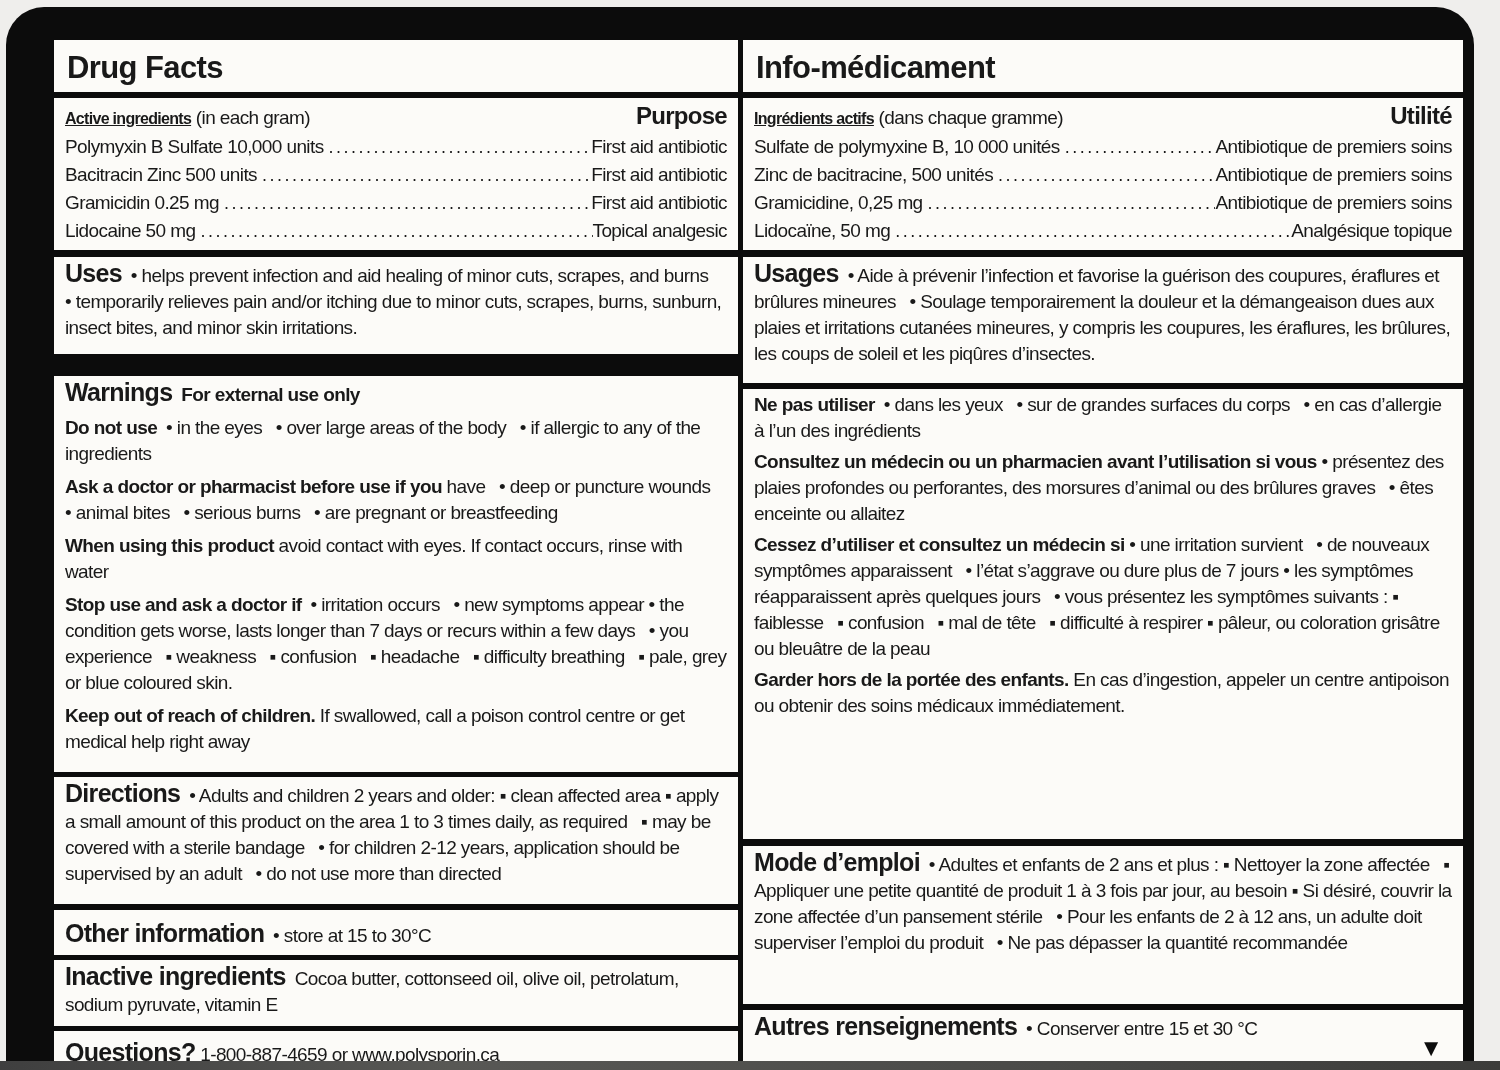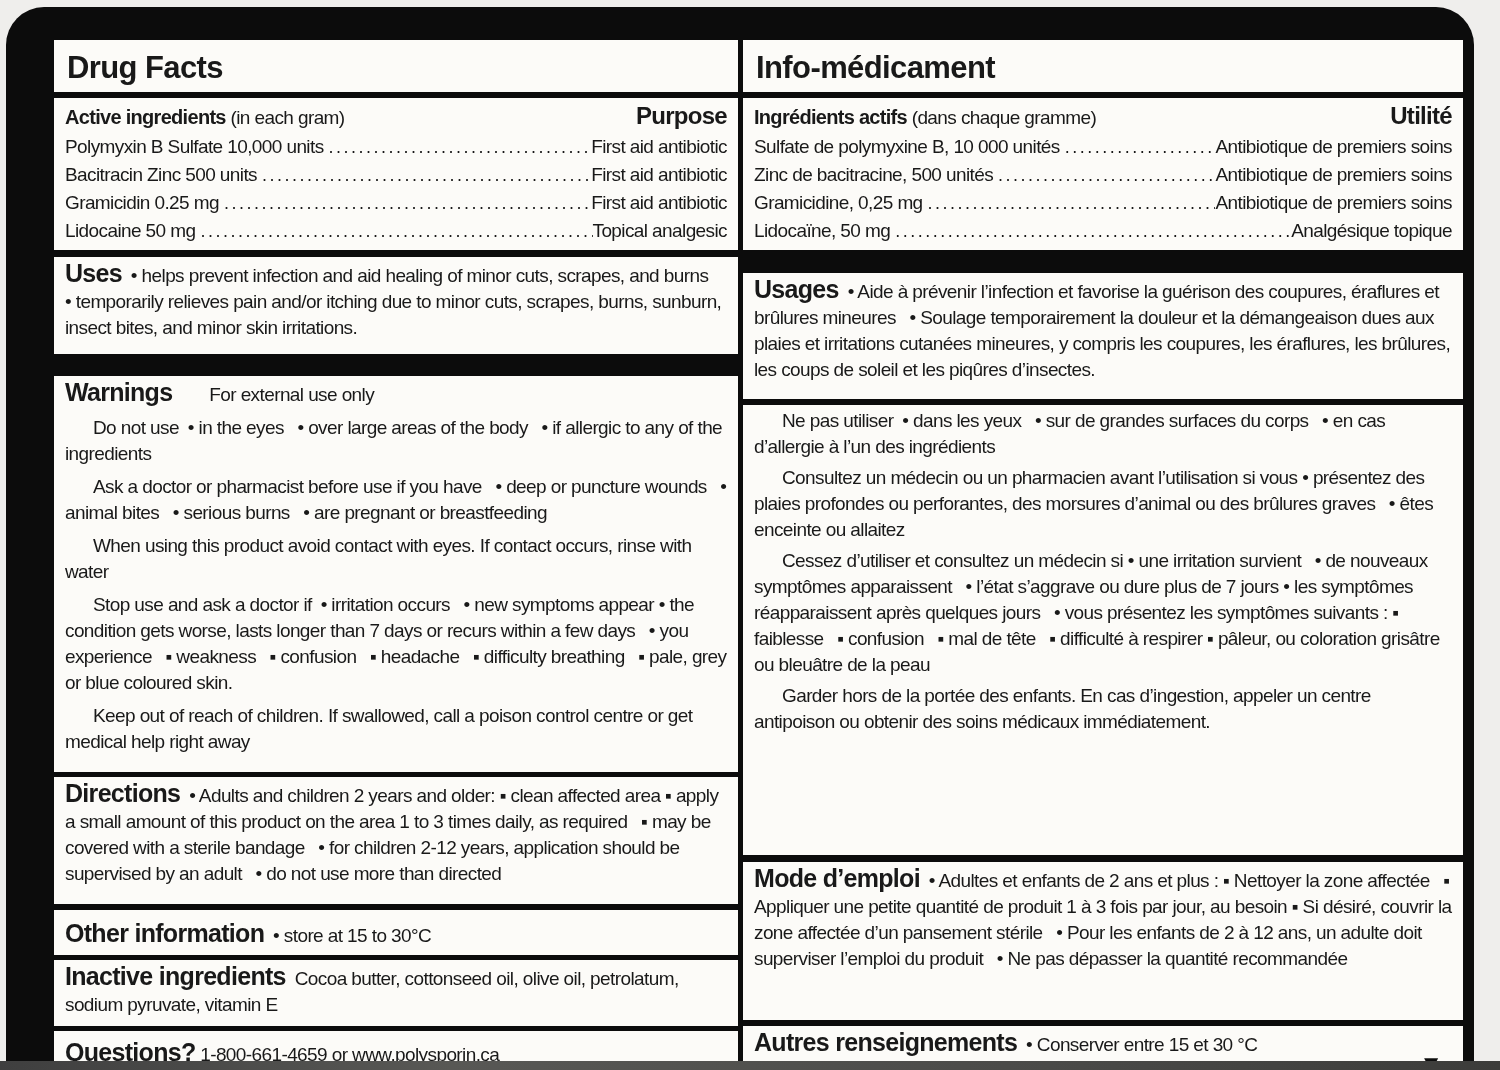--- a/index.html
+++ b/index.html
@@ -24,29 +24,29 @@
     display:flex;align-items:center;height:52px;margin-bottom:6px;
     padding-left:13px;
   }
   .panel-title{
     font-size:31px;font-weight:700;letter-spacing:-0.6px;
   }
   
   .para{margin:0 0 6px 0;font-size:19px;line-height:26px;letter-spacing:-0.6px;}
   .para:last-child{margin-bottom:0;}
   .seg-h{font-size:25px;font-weight:700;letter-spacing:-0.7px;}
-  .seg-b{font-weight:400;padding-left:28px;}
+  .seg-b{font-weight:700;}
   .seg-t{font-weight:400;}
   
   .ing-head{
     display:flex;justify-content:space-between;align-items:baseline;
     margin:1px 0 3px 0;letter-spacing:-0.6px;
   }
   .ing-head .h-left{font-size:19px;}
-  .ing-head .h-main{font-size:20px;font-weight:700;letter-spacing:-0.7px;}
+  .ing-head .h-main{font-size:16px;font-weight:700;letter-spacing:-0.7px;text-decoration:underline;}
   .ing-head .h-note{font-size:19px;font-weight:400;}
   .ing-head .h-purpose{font-size:24px;font-weight:700;letter-spacing:-0.7px;}
   .ing-row{
     display:flex;align-items:baseline;font-size:19px;line-height:28px;
     letter-spacing:-0.6px;
   }
   .ing-name,.ing-purpose{white-space:nowrap;}
   .dots{
     flex:1;overflow:hidden;white-space:nowrap;padding:0 5px;
     letter-spacing:2.5px;font-size:18px;
@@ -54,21 +54,21 @@
   .dots::after{content:"..................................................................................................................................";}
   
   .b-active{height:152px;margin-bottom:7px;}
   .b-uses{height:97px;margin-bottom:22px;}
   .b-warnings{height:396px;margin-bottom:5px;}
   .b-directions{height:127px;margin-bottom:6px;}
   .b-other{height:45px;margin-bottom:5px;display:flex;align-items:center;}
   .b-inactive{height:66px;margin-bottom:5px;}
   .b-questions{height:41px;display:flex;align-items:center;}
   
-  .b-ingredients{height:152px;margin-bottom:23px;}
+  .b-ingredients{height:152px;margin-bottom:7px;}
   .b-usages{height:126px;margin-bottom:6px;}
   .b-mises{height:450px;margin-bottom:7px;}
   .b-mode{height:158px;margin-bottom:6px;}
   .b-autres{height:90px;position:relative;}
   .b-warnings .para{margin-bottom:7px;}
   .b-mises .para{margin-bottom:5px;}
   .arrow{
     position:absolute;right:20px;top:26px;font-size:24px;color:#0c0c0c;
     line-height:1;
   }
@@ -133,21 +133,21 @@
 
     <div class="box b-other">
       <p class="para"><span class="seg-h">Other information</span><span class="seg-t"> • store at 15 to 30°C</span></p>
     </div>
 
     <div class="box b-inactive">
       <p class="para"><span class="seg-h">Inactive ingredients</span><span class="seg-t"> Cocoa butter, cottonseed oil, olive oil, petrolatum, sodium pyruvate, vitamin E</span></p>
     </div>
 
     <div class="box b-questions">
-      <p class="para"><span class="seg-h">Questions?</span><span class="seg-t"> 1-800-661-4659 or www.polysporin.ca</span></p>
+      <p class="para"><span class="seg-h">Questions?</span><span class="seg-t"> 1-800-887-4659 or www.polysporin.ca</span></p>
     </div>
   </div>
 
   <div class="col col-right">
     <div class="box title-box">
       <span class="panel-title">Info-médicament</span>
     </div>
 
     <div class="box b-ingredients">
       <div class="ing-head">

